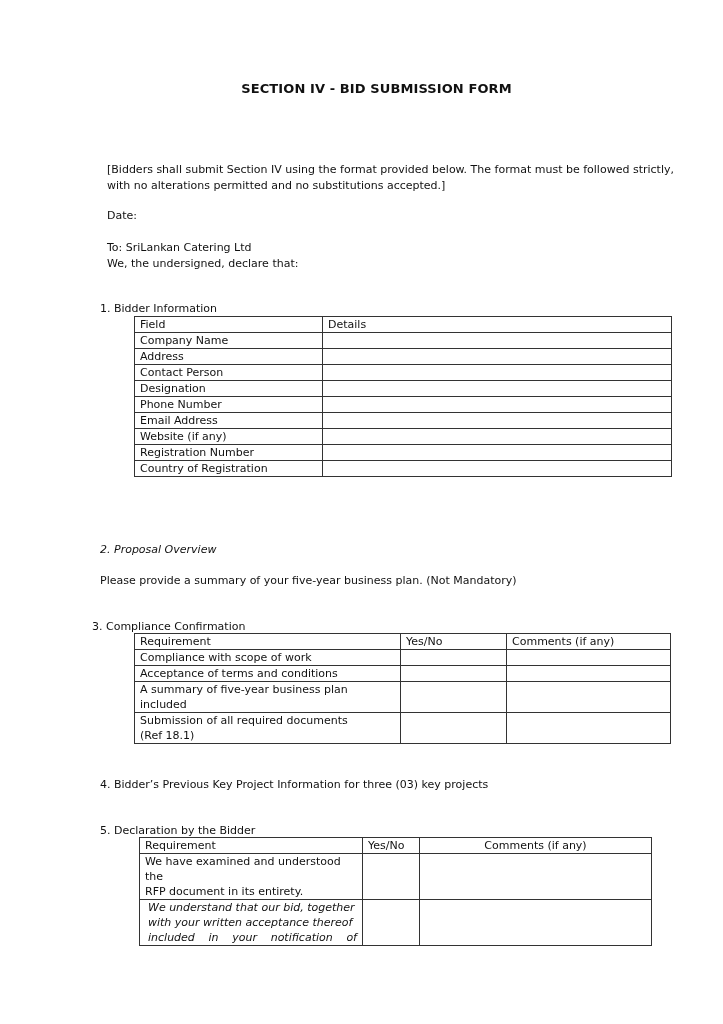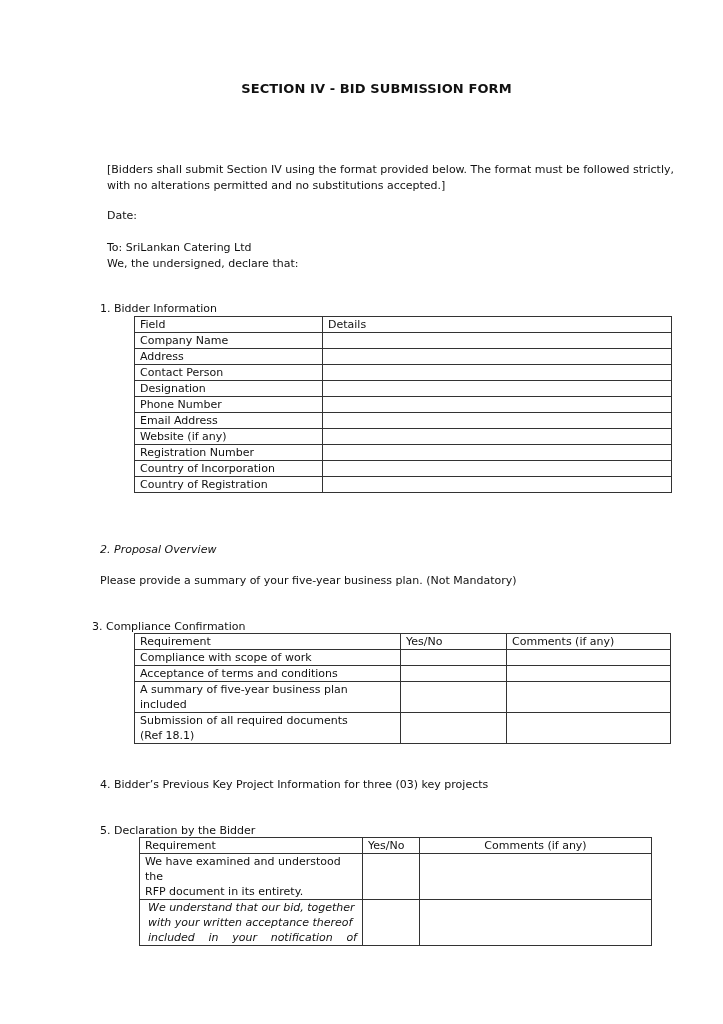--- a/index.html
+++ b/index.html
@@ -76,24 +76,20 @@
       </tr>
   <tr>
         <td>Website (if any)</td>
         <td></td>
       </tr>
   <tr>
         <td>Registration Number</td>
         <td></td>
       </tr>
   <tr>
-        <td>Country of Incorporation</td>
-        <td></td>
-      </tr>
-  <tr>
         <td>Country of Registration</td>
         <td></td>
       </tr>
 </tbody>
   </table>
 
 <div class="abs para" style="left:100px; top:526px;font-style:italic;">2.  Proposal Overview</div>
 <div class="abs para" style="left:100px; top:557px;">Please provide a summary of your five-year business plan. (Not Mandatory)</div>
 
 <div class="abs para" style="left:92px; top:603px;">3. Compliance Confirmation</div>

